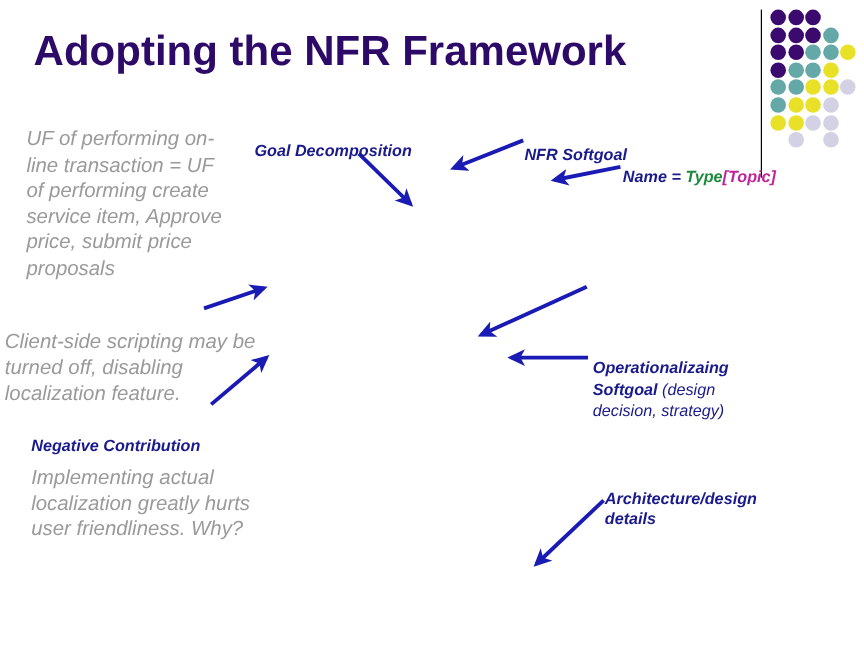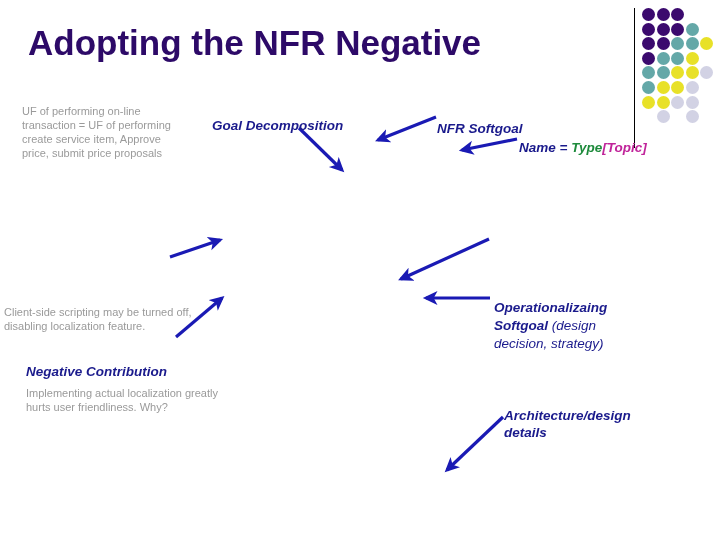--- a/index.html
+++ b/index.html
@@ -53,21 +53,22 @@
     height: 13px;
     border-radius: 50%;
   }
   
   .txt {
     position: absolute;
     font-family: "Liberation Sans", sans-serif;
   }
   .gray-italic {
     color: #9a9a9a;
-    font-size: 11px;
+    font-style: italic;
+    font-size: 17px;
     line-height: 1.27;
   }
   .navy-bold-italic {
     color: #1a1a8c;
     font-style: italic;
     font-weight: bold;
     font-size: 13.5px;
     line-height: 1.27;
   }
   .navy-italic {
@@ -92,21 +93,21 @@
     width: 720px;
     height: 540px;
     pointer-events: none;
   }
 </style>
 </head>
 <body>
 
 <div id="slide">
 
-  <div id="slide-title">Adopting the NFR Negative</div>
+  <div id="slide-title">Adopting the NFR Framework</div>
 
   <div id="grid-divider"></div>
 
   <div id="dot-grid">
       <span class="dot" style="left: 0px; top: 0px; background: rgb(59, 10, 110);"></span>
       <span class="dot" style="left: 14.6px; top: 0px; background: rgb(59, 10, 110);"></span>
       <span class="dot" style="left: 29.2px; top: 0px; background: rgb(59, 10, 110);"></span>
       <span class="dot" style="left: 0px; top: 14.6px; background: rgb(59, 10, 110);"></span>
       <span class="dot" style="left: 14.6px; top: 14.6px; background: rgb(59, 10, 110);"></span>
       <span class="dot" style="left: 29.2px; top: 14.6px; background: rgb(59, 10, 110);"></span>
@@ -157,21 +158,21 @@
 
   <div class="txt gray-italic" style="left:22px; top:105px; width:168px;">UF of performing on-line transaction = UF of performing create service item, Approve price, submit price proposals</div>
 
   <div class="txt navy-bold-italic" style="left:193px; top:117px; width:160px;margin-left:19px;">Goal Decomposition</div>
 
   <div class="txt navy-bold-italic" style="left:437px; top:120px; width:180px;">NFR Softgoal</div>
 
   <div class="txt navy-bold-italic" style="left:519px; top:139px; width:200px; white-space:nowrap;"><span>Name = </span><span class="green">Type</span><span class="magenta">[Topic]</span></div>
 
 
-  <div class="txt gray-italic" style="left:4px; top:274px; width:212px;margin-top:32px;">Client-side scripting may be turned off, disabling localization feature.</div>
+  <div class="txt gray-italic" style="left:4px; top:274px; width:212px;">Client-side scripting may be turned off, disabling localization feature.</div>
 
   <div class="txt navy-bold-italic" style="left:26px; top:363px; width:220px;">Negative Contribution</div>
 
   <div class="txt gray-italic" style="left:26px; top:387px; width:210px;">Implementing actual localization greatly hurts user friendliness. Why?</div>
 
 
 
   <div class="txt" style="left:494px; top:298px; width:150px;"><span class="navy-bold-italic">Operationalizaing Softgoal</span><span class="navy-italic"> (design decision, strategy)</span></div>
 
   <div class="txt navy-bold-italic" style="left:504px; top:407px; width:160px;">Architecture/design details</div>

